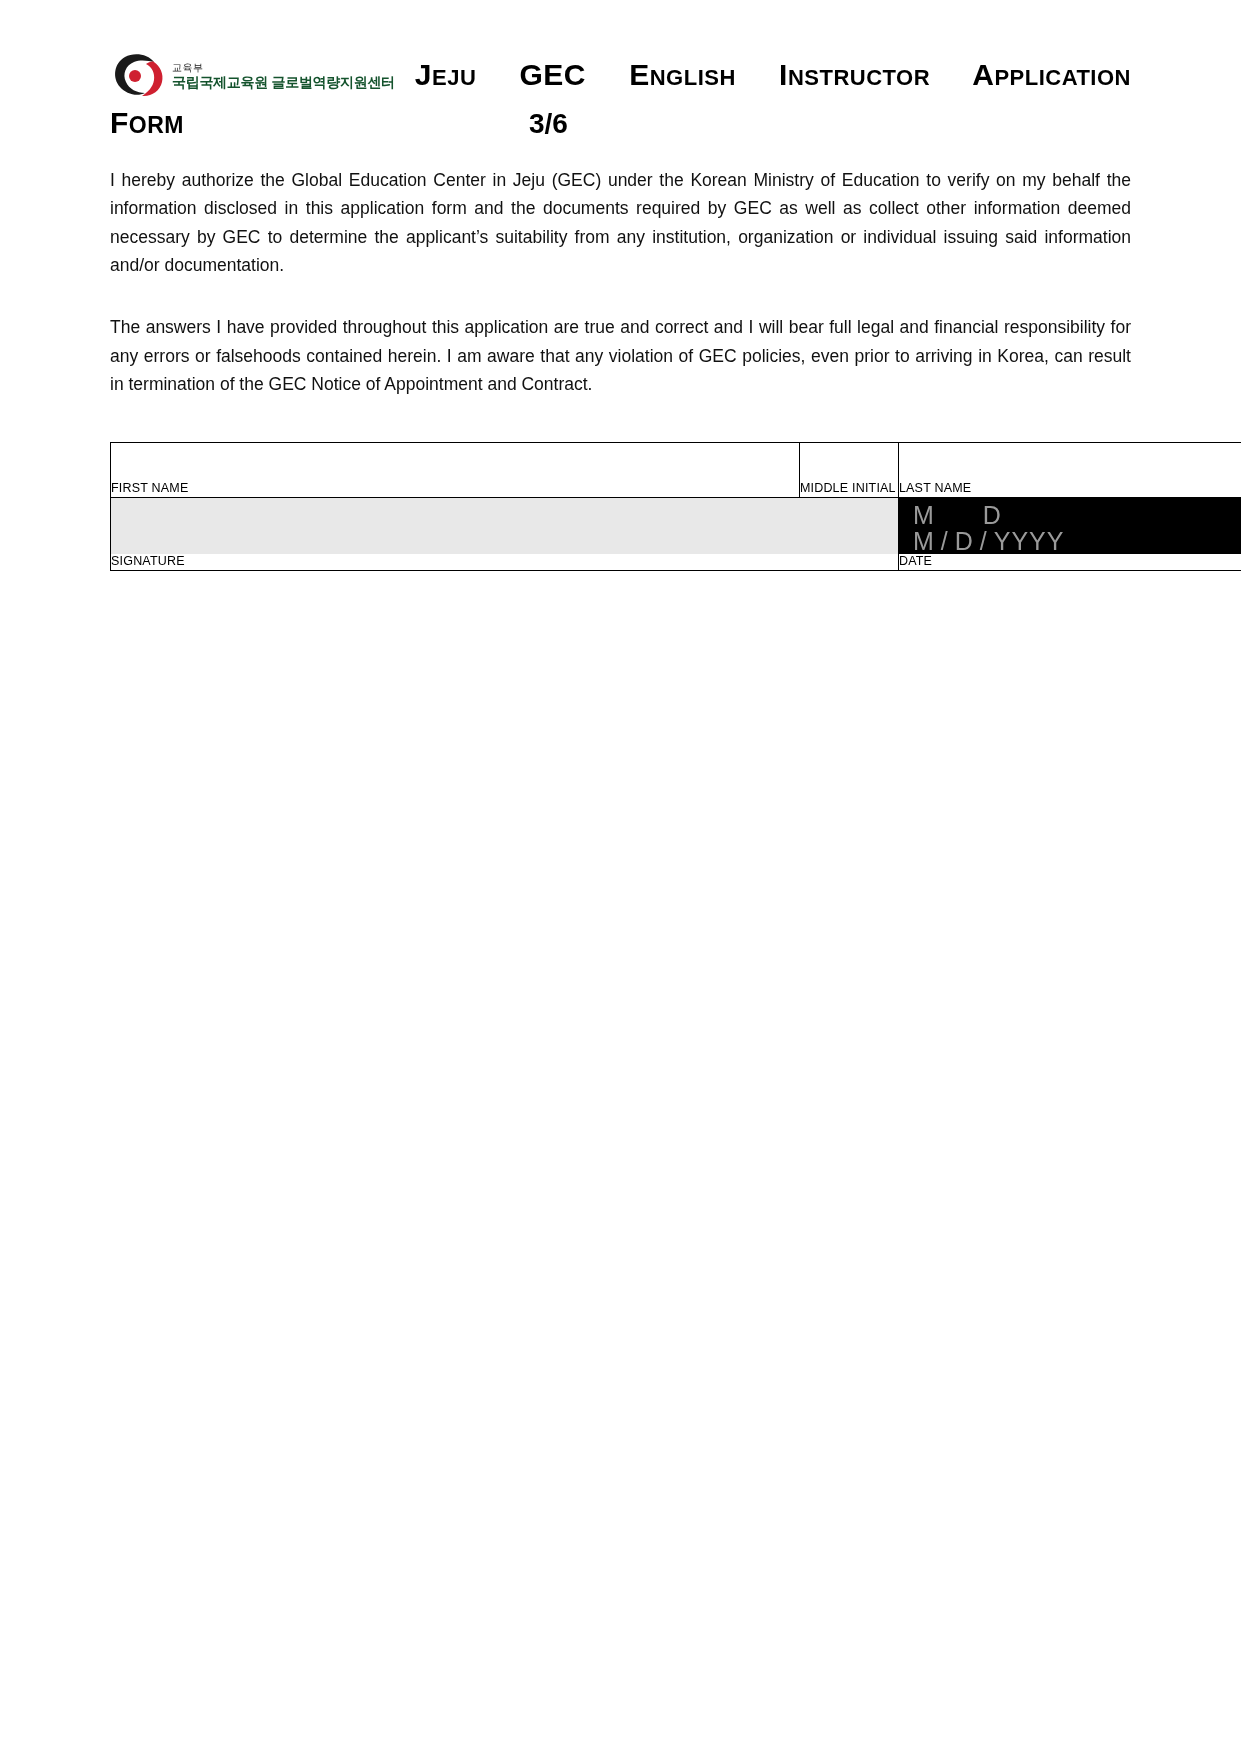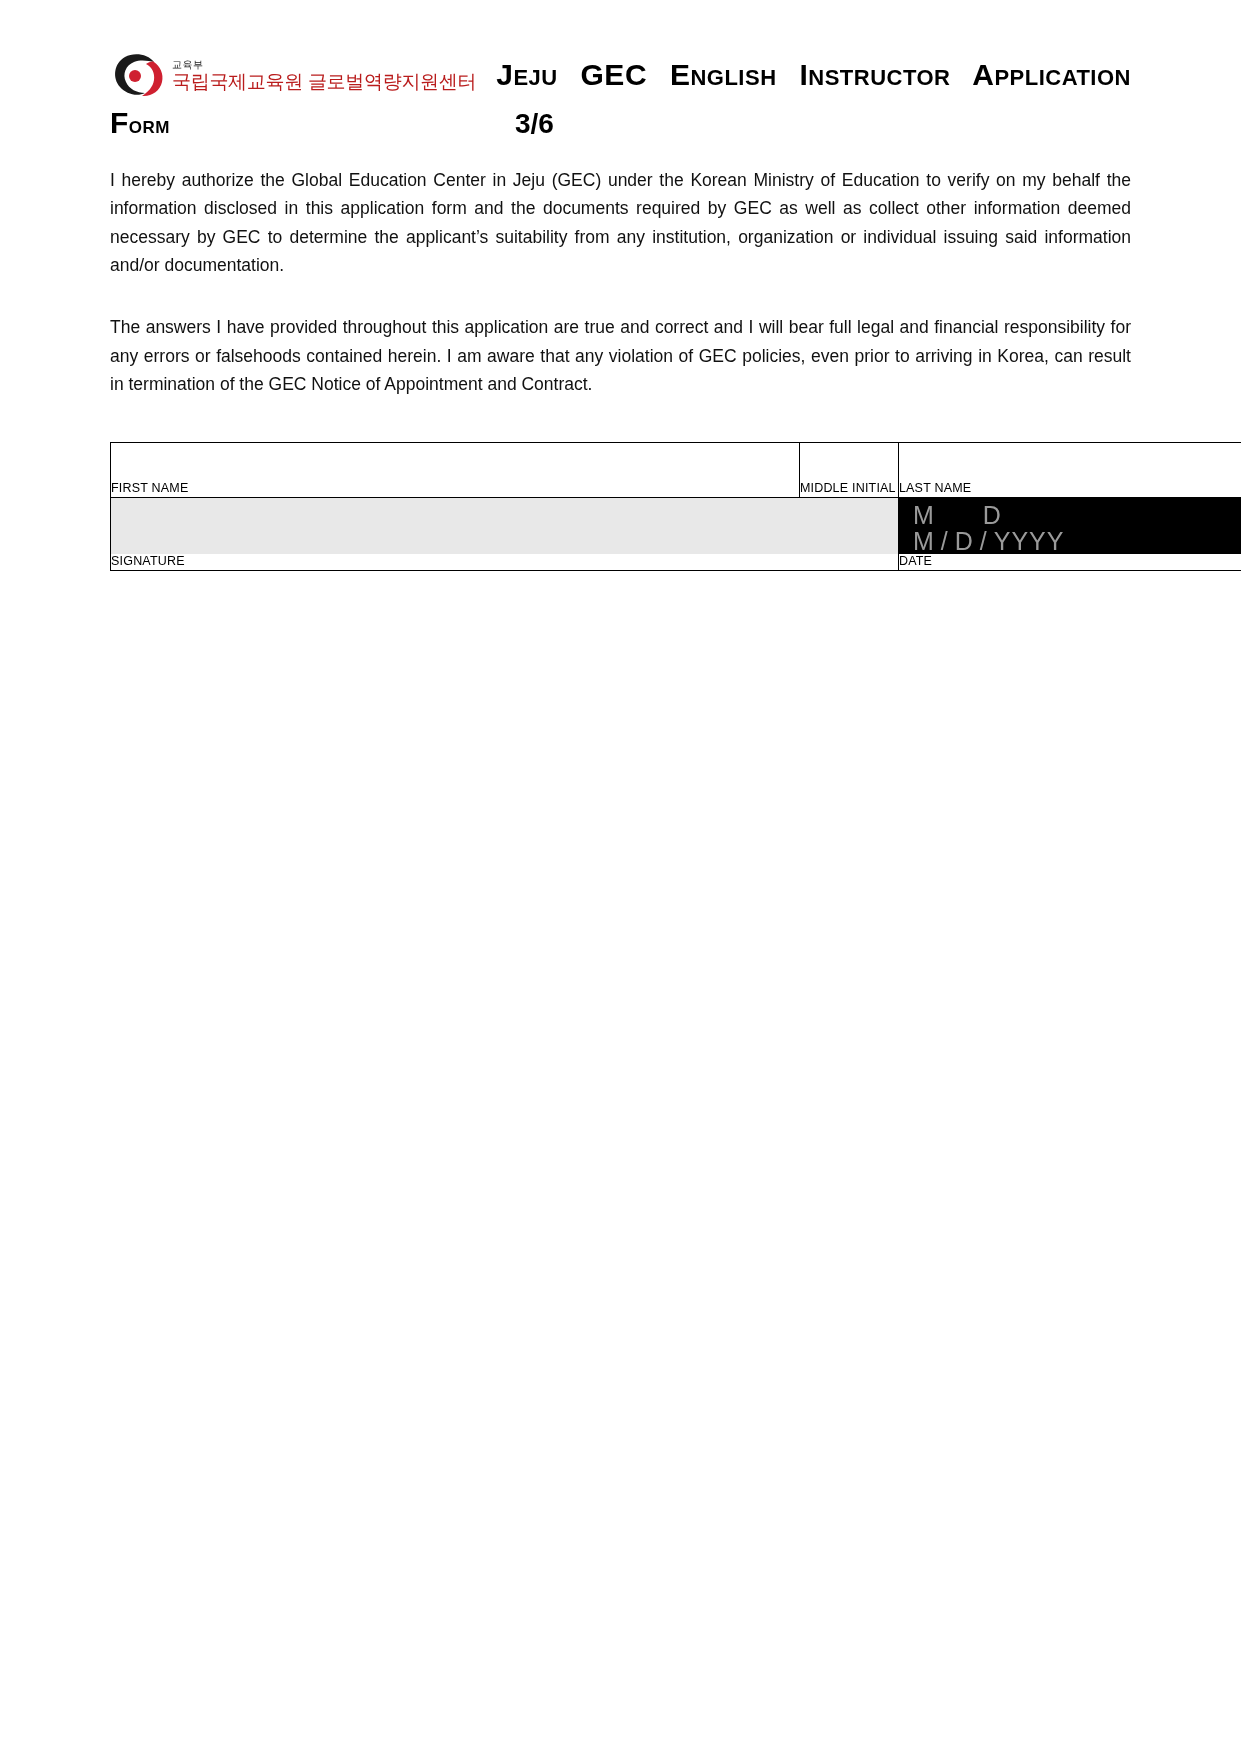--- a/index.html
+++ b/index.html
@@ -45,23 +45,23 @@
   .logo-text {
     margin-left: 4px;
     line-height: 1.15;
   }
   .logo-text .kr-small {
     font-size: 10px;
     color: #222;
     letter-spacing: 0.5px;
   }
   .logo-text .kr-main {
-    font-size: 19px;
-    font-weight: 400;
-    color: #b91c1c;
+    font-size: 14px;
+    font-weight: 700;
+    color: #14532d;
     letter-spacing: -0.3px;
     white-space: nowrap;
   }
 
   .title-wrap {
     flex: 1 1 auto;
     min-width: 0;
     margin-top: 22px;
   }
   .doc-title {
@@ -186,21 +186,21 @@
         <span class="sc">J<span class="sc-small">EJU</span></span>
         <span class="sc">GEC</span>
         <span class="sc">E<span class="sc-small">NGLISH</span></span>
         <span class="sc">I<span class="sc-small">NSTRUCTOR</span></span>
         <span class="sc">A<span class="sc-small">PPLICATION</span></span>
       </div>
     </div>
   </div>
 
   <div class="title-line2">
-    <span class="form-word">F<span class="sc-small" style="font-size:17px;">ORM</span></span>
+    <span class="form-word">F<span class="sc-small" style="font-size:23px;">ORM</span></span>
     <span class="page-num">3/6</span>
   </div>
 
   <p class="para para-1">I hereby authorize the Global Education Center in Jeju (GEC) under the Korean Ministry of Education to verify on my behalf the information disclosed in this application form and the documents required by GEC as well as collect other information deemed necessary by GEC to determine the applicant’s suitability from any institution, organization or individual issuing said information and/or documentation.</p>
   <p class="para para-2">The answers I have provided throughout this application are true and correct and I will bear full legal and financial responsibility for any errors or falsehoods contained herein. I am aware that any violation of GEC policies, even prior to arriving in Korea, can result in termination of the GEC Notice of Appointment and Contract.</p>
 
   <table class="sig-table">
     <colgroup>
       <col class="col-first">
       <col class="col-mid">

